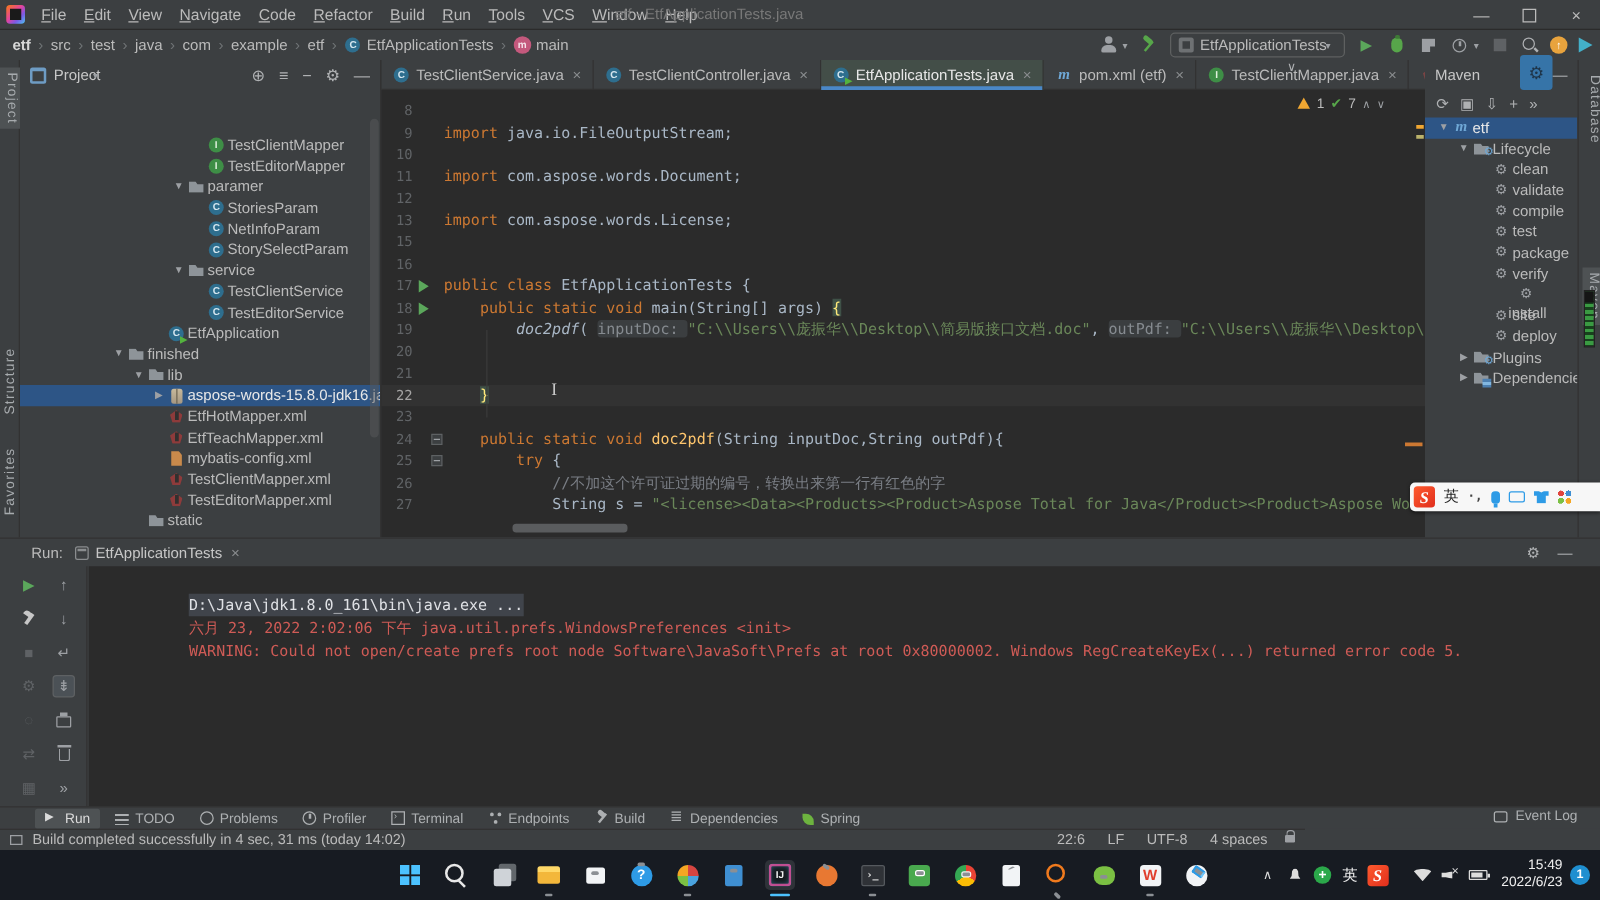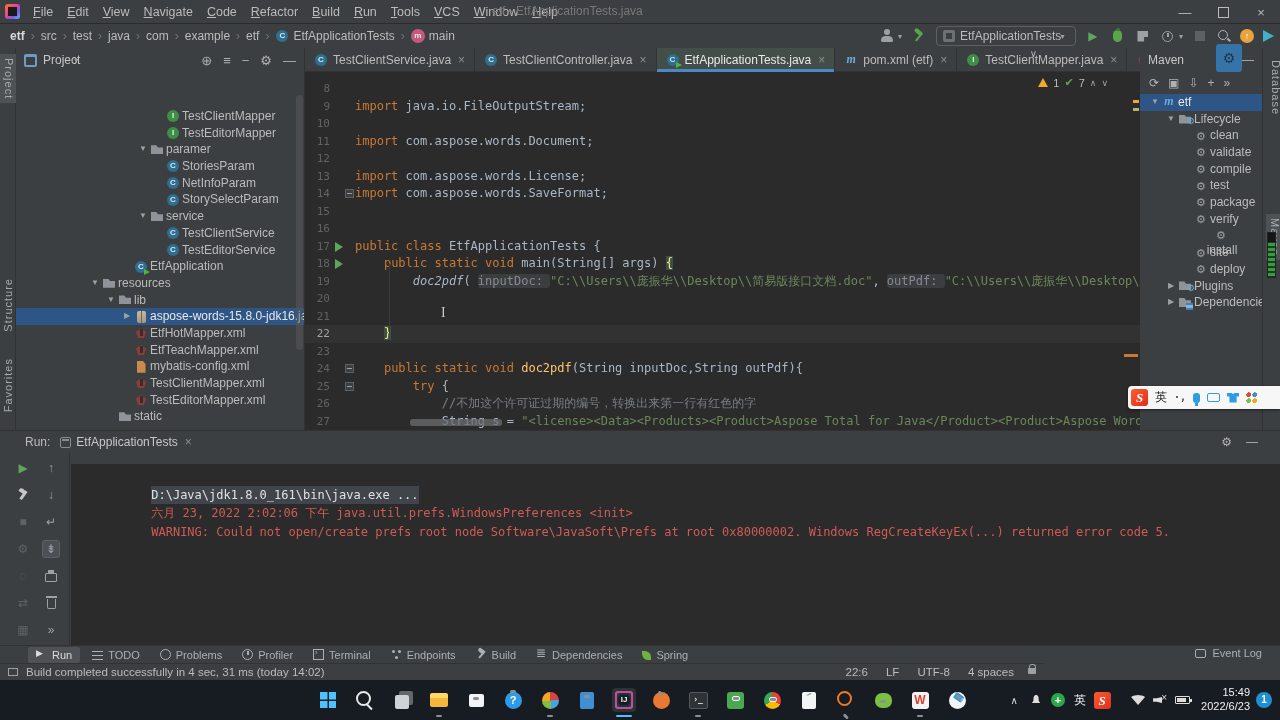--- a/index.html
+++ b/index.html
@@ -159,21 +159,21 @@
   .rtb-btn.hl { background:#4B5156; border-radius:3px; border:1px solid #5E6163; }
   .rerun-ic { color:#5BA75B; }
   .wrench-ic { position:relative; width:12px; height:12px; }
   .wrench-ic::before { content:""; position:absolute; left:5px; top:1px; width:2.5px; height:10px; background:#C7C7C7; transform:rotate(35deg); }
   .wrench-ic::after { content:""; position:absolute; left:2px; top:0; width:7px; height:4px; border-radius:3px 3px 0 0; background:#C7C7C7; transform:rotate(35deg); }
   .print-ic { width:12px; height:9px; border:1px solid #9DA0A4; border-radius:1px; position:relative; margin-top:3px; }
   .print-ic::before { content:""; position:absolute; left:2px; top:-4px; width:6px; height:3px; background:#9DA0A4; }
   .trash-ic { width:9px; height:10px; border:1px solid #9DA0A4; border-top:none; border-radius:0 0 2px 2px; position:relative; margin-top:2px; }
   .trash-ic::before { content:""; position:absolute; left:-2px; top:-3px; width:11px; height:1.5px; background:#9DA0A4; }
   #console { position:absolute; left:71px; top:22px; width:1209px; height:193px; background:#2B2B2B; padding:3px 0 0 8px;
-    font-family:"DejaVu Sans Mono","Liberation Mono",monospace; font-size:12px;margin-top:11px; }
+    font-family:"DejaVu Sans Mono","Liberation Mono",monospace; font-size:12px; }
   .console-line { height:18.6px; line-height:18.6px; white-space:pre; }
   .cl-sel { background:#40444B; color:#DFE1E5; } .cl-err { color:#CF5B56; } .cl-pl { color:#BBBBBB; }
 
   
   #toolwindow-bar { position:absolute; left:0; top:645px; width:1280px; height:18px; background:#3C3F41; border-top:1px solid #323232;
     display:flex; align-items:center; padding-left:28px; gap:4px; }
   .twb-item { display:flex; align-items:center; gap:5px; padding:0 8px; height:16px; color:#ADB0B2; font-size:11px; }
   .twb-item.active { background:#4E5254; border-radius:2px; color:#DBDBDB; }
   .twi { display:inline-block; position:relative; width:11px; height:11px; }
   .twi-run::before { content:"▶"; position:absolute; left:0; top:-1px; font-size:9px; color:#ADB0B2; }
@@ -445,21 +445,21 @@
             <span class="tree-label">TestEditorService</span>
           </div>
           <div class="tree-row" style="padding-left: 104px;">
             <span class="chev"></span>
             <span class="ti ic-class-run"></span>
             <span class="tree-label">EtfApplication</span>
           </div>
           <div class="tree-row" style="padding-left: 72px;">
             <span class="chev chev-down"></span>
             <span class="ti ic-folder-res"></span>
-            <span class="tree-label">resources</span>
+            <span class="tree-label">finished</span>
           </div>
           <div class="tree-row" style="padding-left: 88px;">
             <span class="chev chev-down"></span>
             <span class="ti ic-folder"></span>
             <span class="tree-label">lib</span>
           </div>
           <div class="tree-row selected" style="padding-left: 104px;">
             <span class="chev chev-right"></span>
             <span class="ti ic-jar"></span>
             <span class="tree-label">aspose-words-15.8.0-jdk16.jar</span>
@@ -585,28 +585,20 @@
               </span>
               <span class="code"></span>
             </div>
             <div class="cl">
               <span class="ln">13</span>
               <span class="gmark">
                 
                 
               </span>
               <span class="code"><span class="c-kw">import </span><span class="c-pl">com.aspose.words.License;</span></span>
-            </div>
-            <div class="cl">
-              <span class="ln">14</span>
-              <span class="gmark">
-                
-                <span class="g-fold"></span>
-              </span>
-              <span class="code"><span class="c-kw">import </span><span class="c-pl">com.aspose.words.SaveFormat;</span></span>
             </div>
             <div class="cl">
               <span class="ln">15</span>
               <span class="gmark">
                 
                 
               </span>
               <span class="code"></span>
             </div>
             <div class="cl">

